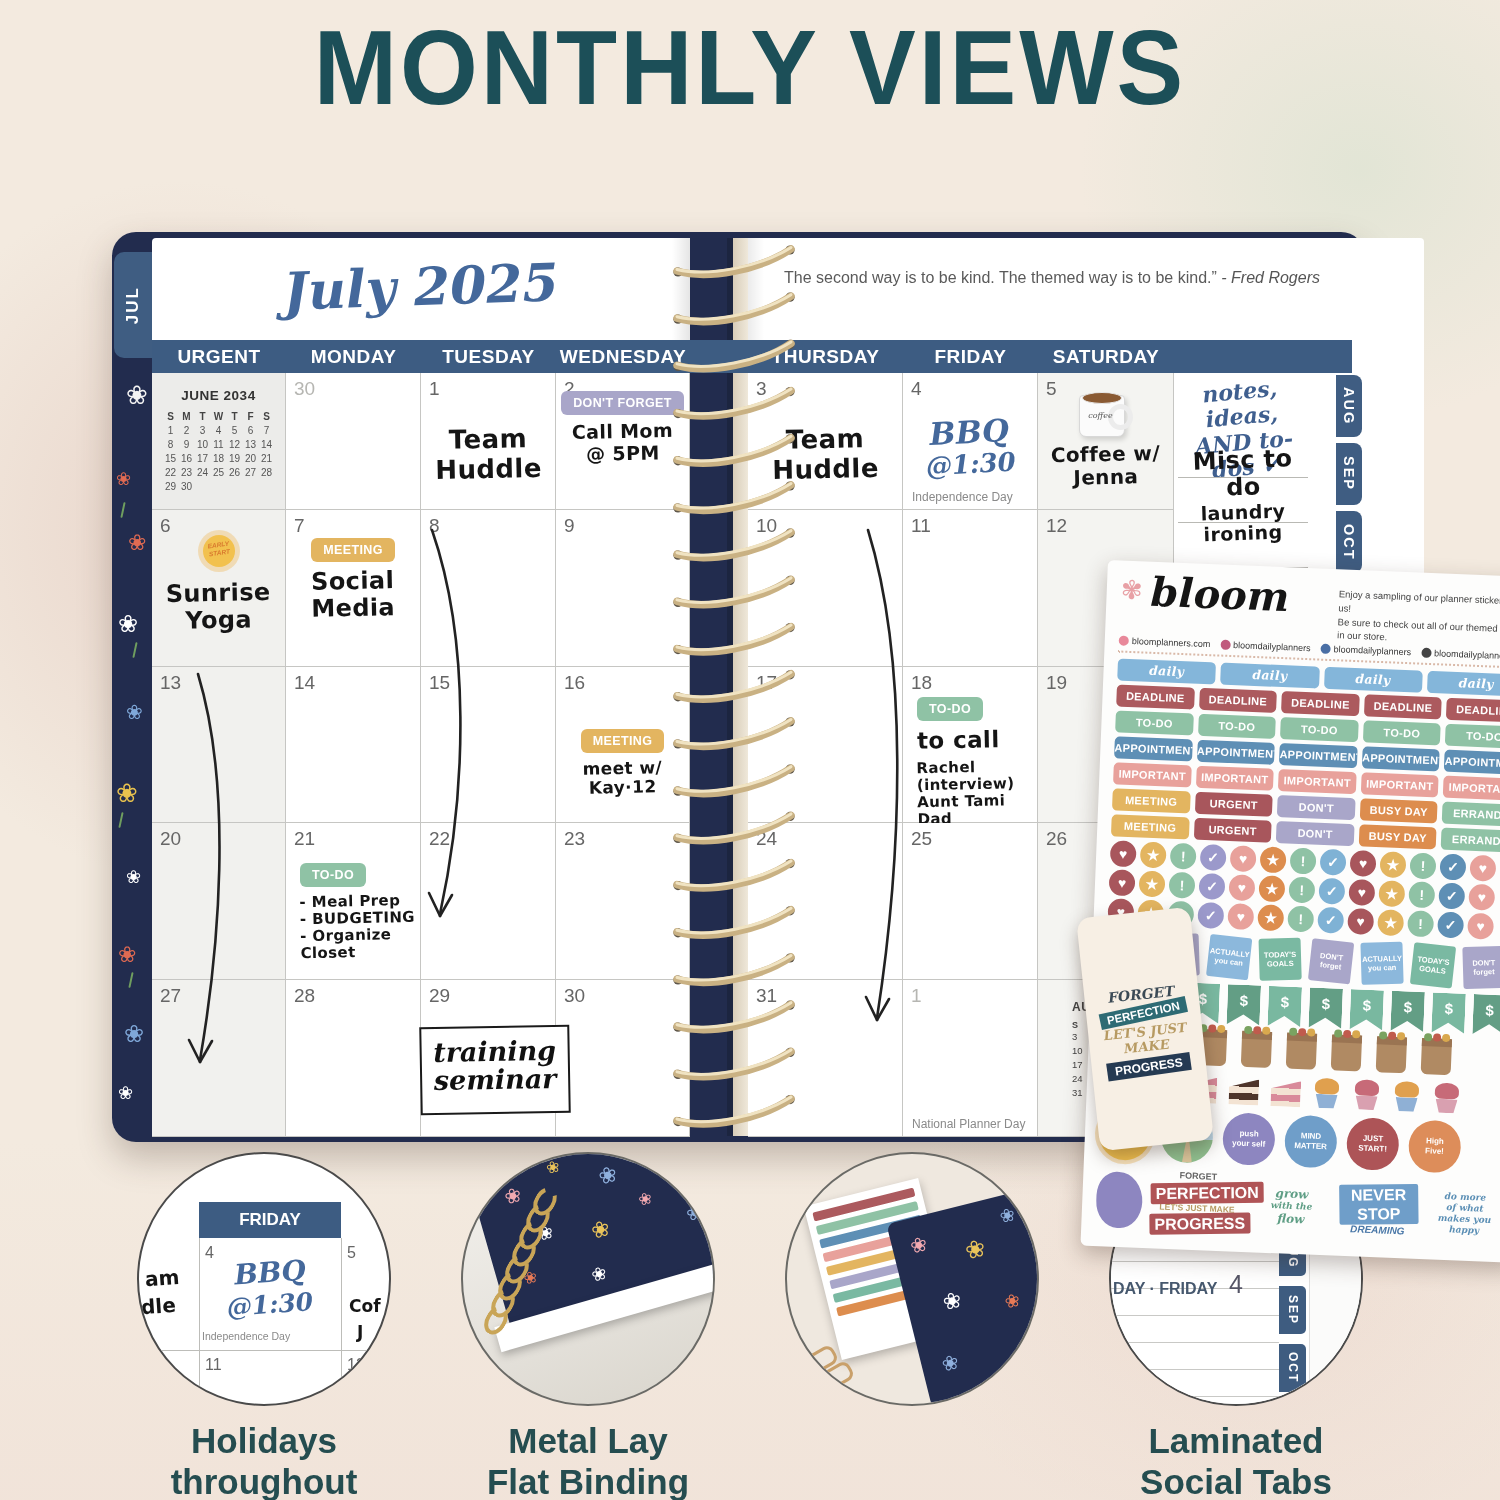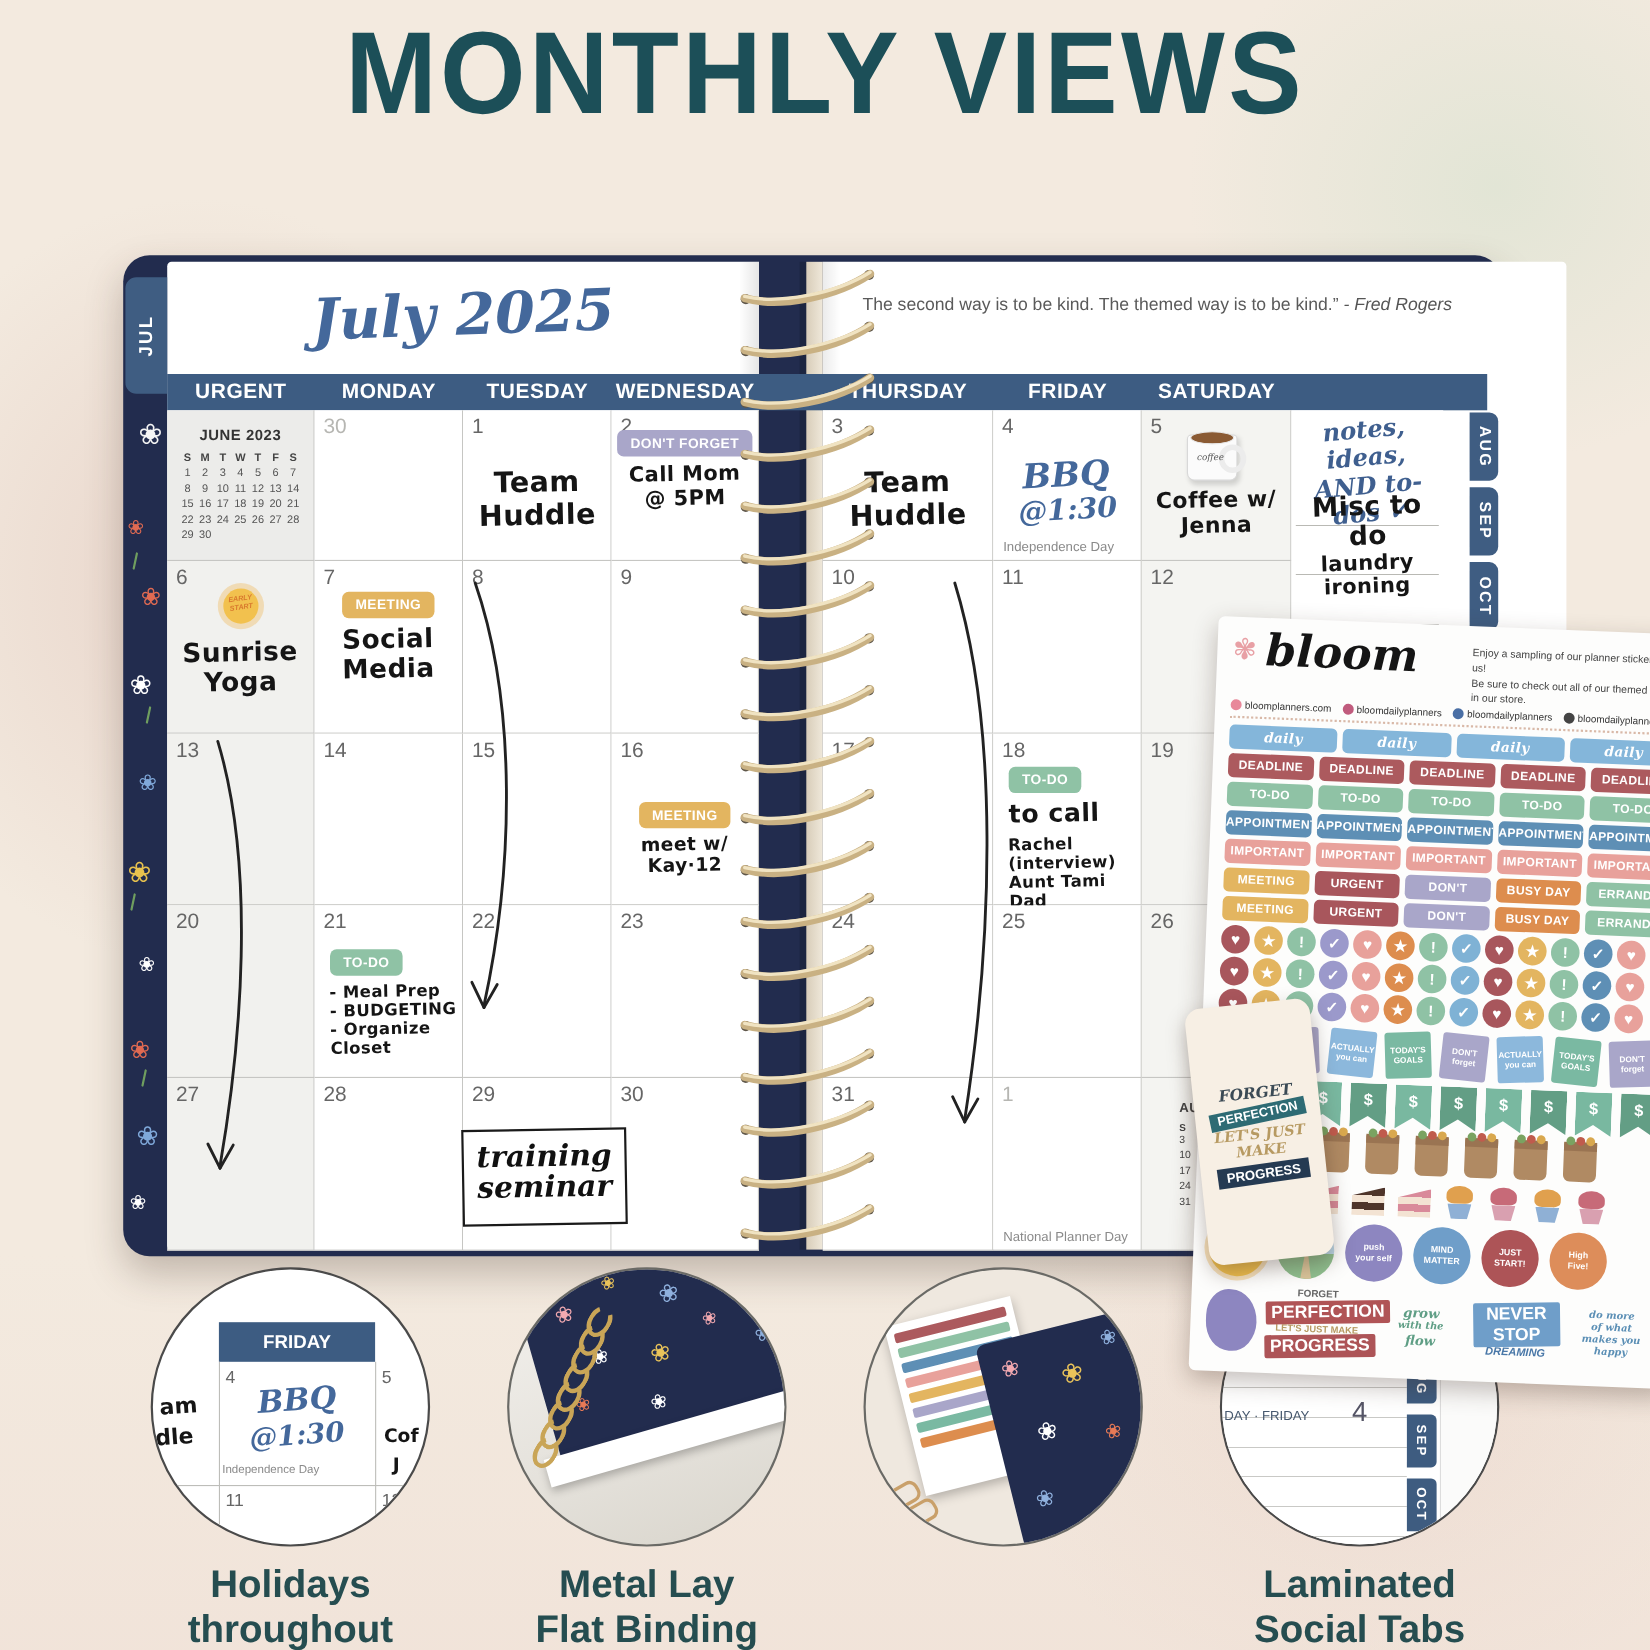--- a/index.html
+++ b/index.html
@@ -169,21 +169,21 @@
   .f3row{height:9px;border-radius:2px;margin-bottom:5px;}
   .f3pocket{position:absolute;left:120px;top:48px;width:160px;height:190px;background:#222c4e;border-radius:8px;transform:rotate(-14deg);overflow:hidden;}
   .f3clip{position:absolute;width:26px;height:14px;border:3px solid #c9a06a;border-radius:8px;}
 
   
   .f4lines{position:absolute;left:0;top:0;width:168px;height:100%;background:repeating-linear-gradient(to bottom,#fff 0 26px,#c9c9c6 26px 27px);}
   .f4strip{position:absolute;left:168px;top:0;width:30px;height:100%;background:#fff;}
   .f4tab{position:absolute;left:168px;width:27px;background:#3e5c80;color:#fff;font-weight:700;font-size:12px;border-radius:0 5px 5px 0;display:flex;align-items:center;justify-content:center;}
   .f4rest{position:absolute;left:198px;top:0;right:0;height:100%;background:#fbfbfa;border-left:1px solid #ddd;}
   .f4top{position:absolute;left:142px;top:4px;font-size:17px;color:#556;}
-  .f4lab{position:absolute;left:2px;top:126px;font-size:12px;font-weight:400;color:#46586e;text-align:right;}
+  .f4lab{position:absolute;left:2px;top:126px;font-size:16px;font-weight:700;color:#46586e;text-align:right;}
   .f4num{position:absolute;left:118px;top:116px;font-size:25px;color:#556;}
 </style>
 </head>
 <body>
 
 <div id="canvas">
   <div class="tint" id="t1"></div>
   <div class="tint" id="t2"></div>
   <div class="tint" id="t3"></div>
   <div class="tint" id="t4"></div>
@@ -230,21 +230,21 @@
         <div class="dlab" style="left: 134px; width: 135px;">MONDAY</div>
         <div class="dlab" style="left: 269px; width: 135px;">TUESDAY</div>
         <div class="dlab" style="left: 404px; width: 134px;">WEDNESDAY</div>
         <div class="dlab" style="left: 596px; width: 155px;">THURSDAY</div>
         <div class="dlab" style="left: 751px; width: 135px;">FRIDAY</div>
         <div class="dlab" style="left: 886px; width: 136px;">SATURDAY</div>
       </div>
     <div class="grid" id="lgrid">
         <div class="c shadeSun mini" style="grid-row-start: 1; grid-column-start: 1;">
           <div class="mj">
-            <div class="t">JUNE 2023</div>
+            <div class="t">JUNE 2034</div>
             <div class="r dow">
               <span>S</span>
               <span>M</span>
               <span>T</span>
               <span>W</span>
               <span>T</span>
               <span>F</span>
               <span>S</span>
             </div>
             <div class="r">

